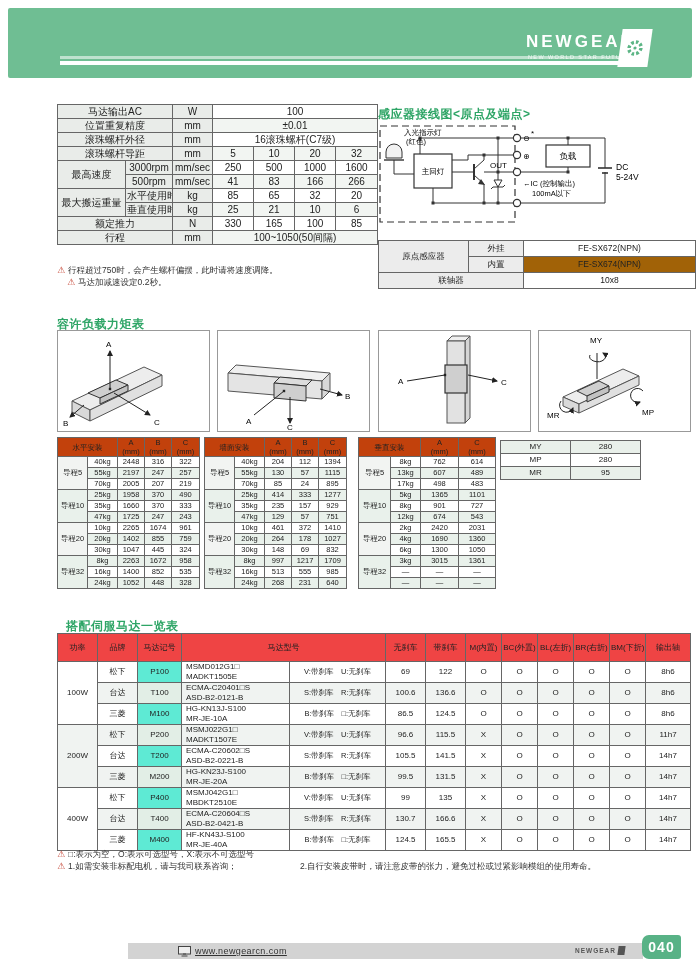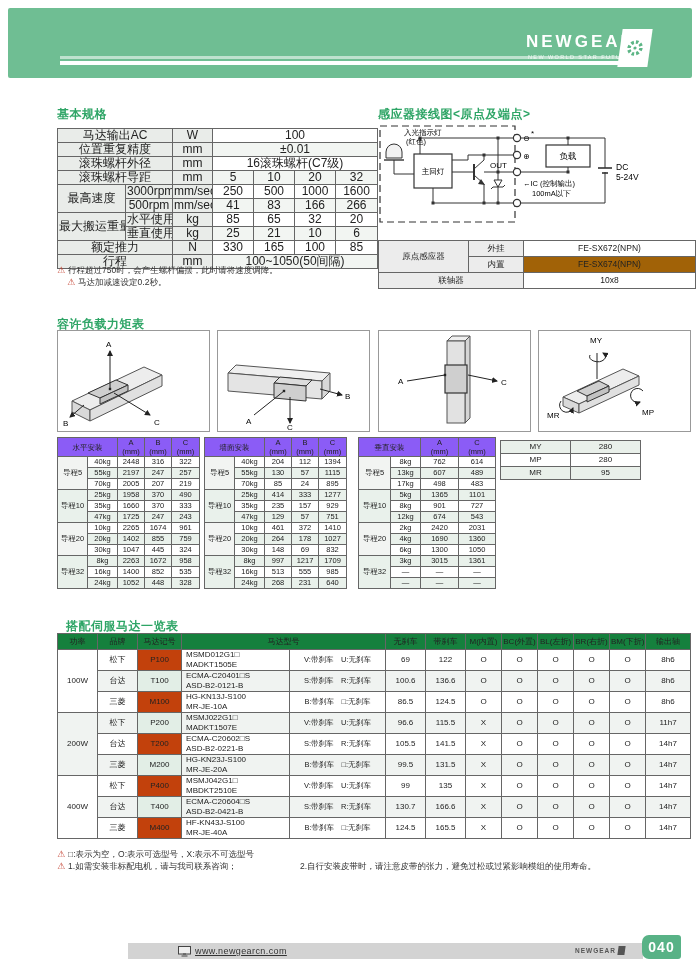--- a/index.html
+++ b/index.html
@@ -13,51 +13,51 @@
   .logo-mark{position:absolute;left:612px;top:21px;width:30px;height:38px;background:#fff;transform:skewX(-8deg);
     display:flex;align-items:center;justify-content:center}
   .stripe1{position:absolute;left:52px;top:48px;width:581px;height:3px;background:rgba(255,255,255,.55)}
   .stripe2{position:absolute;left:52px;top:53px;width:581px;height:4px;background:#fff}
   
   .sec-title{position:absolute;font-size:12px;font-weight:bold;color:#2ea566;letter-spacing:.5px}
   
   table.dtab{border-collapse:collapse;table-layout:fixed;background:#fff;border:1.5px solid #222}
   table.dtab td,table.dtab th{border:1px solid #666;text-align:center;padding:0 1px;overflow:hidden;white-space:nowrap;font-weight:normal}
   
-  .spec{position:absolute;left:57px;top:128px;width:320px;font-size:12px}
+  .spec{position:absolute;left:57px;top:104px;width:320px;font-size:10px}
   .spec td{height:14px;line-height:13px}
   .spec td.lab{background:#e9ece9}
   .spec tr:nth-child(even) td:not(.lab){background:#f2f5f2}
   
   .note-line{position:absolute;font-size:8.5px;color:#333;white-space:nowrap}
   .warn::before{content:"⚠";color:#c23b2a;font-size:9px;margin-right:3px}
   
   .sens{position:absolute;left:378px;top:240px;width:317px;font-size:8.5px}
   .sens td{height:16px;line-height:15px}
   .sens td.lab{background:#ececec}
   .sens td.shaded{background:#a16207}
   
   .lbox{position:absolute;top:330px;width:153px;height:102px;border:1px solid #999;background:#fff}
   
   .ltab{position:absolute;top:437px;font-size:7.5px}
-  .ltab th{height:14px;background:#8b5cf6;line-height:9px}
+  .ltab th{height:14px;background:#c2410c;line-height:9px}
   .ltab td{height:10px;line-height:10px}
   .ltab tbody tr:nth-child(even) td{background:#e9f1eb}
   .ltab td.gcell{background:#f2f4f2}
   .ltab tr.gtop td{border-top:1.6px solid #333}
   
   .mtab{position:absolute;left:500px;top:440px;width:140px;font-size:8px}
   .mtab td{height:12px;line-height:12px}
   .mtab tr:nth-child(odd) td{background:#e9f0ea}
   
   .motor{position:absolute;left:57px;top:633px;width:633px;font-size:8px}
-  .motor th{height:16px;background:#15803d;line-height:15px}
+  .motor th{height:28px;background:#ef4444;line-height:15px}
   .motor td{height:21px;line-height:10px}
   .motor tbody tr:nth-child(even) td{background:#f0f3f1}
-  .motor td.codecell{background:#c2410c}
+  .motor td.codecell{background:#5eead4}
   .motor tbody tr:nth-child(even) td.codecell{background:#e2eee6}
   .motor td.powcell{background:#fff}
   .motor td.modelcell{text-align:left;padding-left:4px;font-size:8px}
   .motor td.notecell{font-size:7.5px}
   .motor tr.gtop td{border-top:1.8px solid #333}
   
   .fbar{position:absolute;left:128px;top:943px;width:515px;height:16px;background:#d3d3d3;display:flex;align-items:center}
   .furl{margin-left:50px;font-size:9px;color:#333;text-decoration:underline;letter-spacing:.4px;display:inline-flex;align-items:center;gap:4px}
   .fmini{position:absolute;left:447px;top:3px;font-size:6.5px;font-weight:bold;color:#555;letter-spacing:1px;display:flex;align-items:center;gap:2px}
   .fmini .mark{display:inline-block;width:7px;height:9px;background:#555;transform:skewX(-8deg)}

